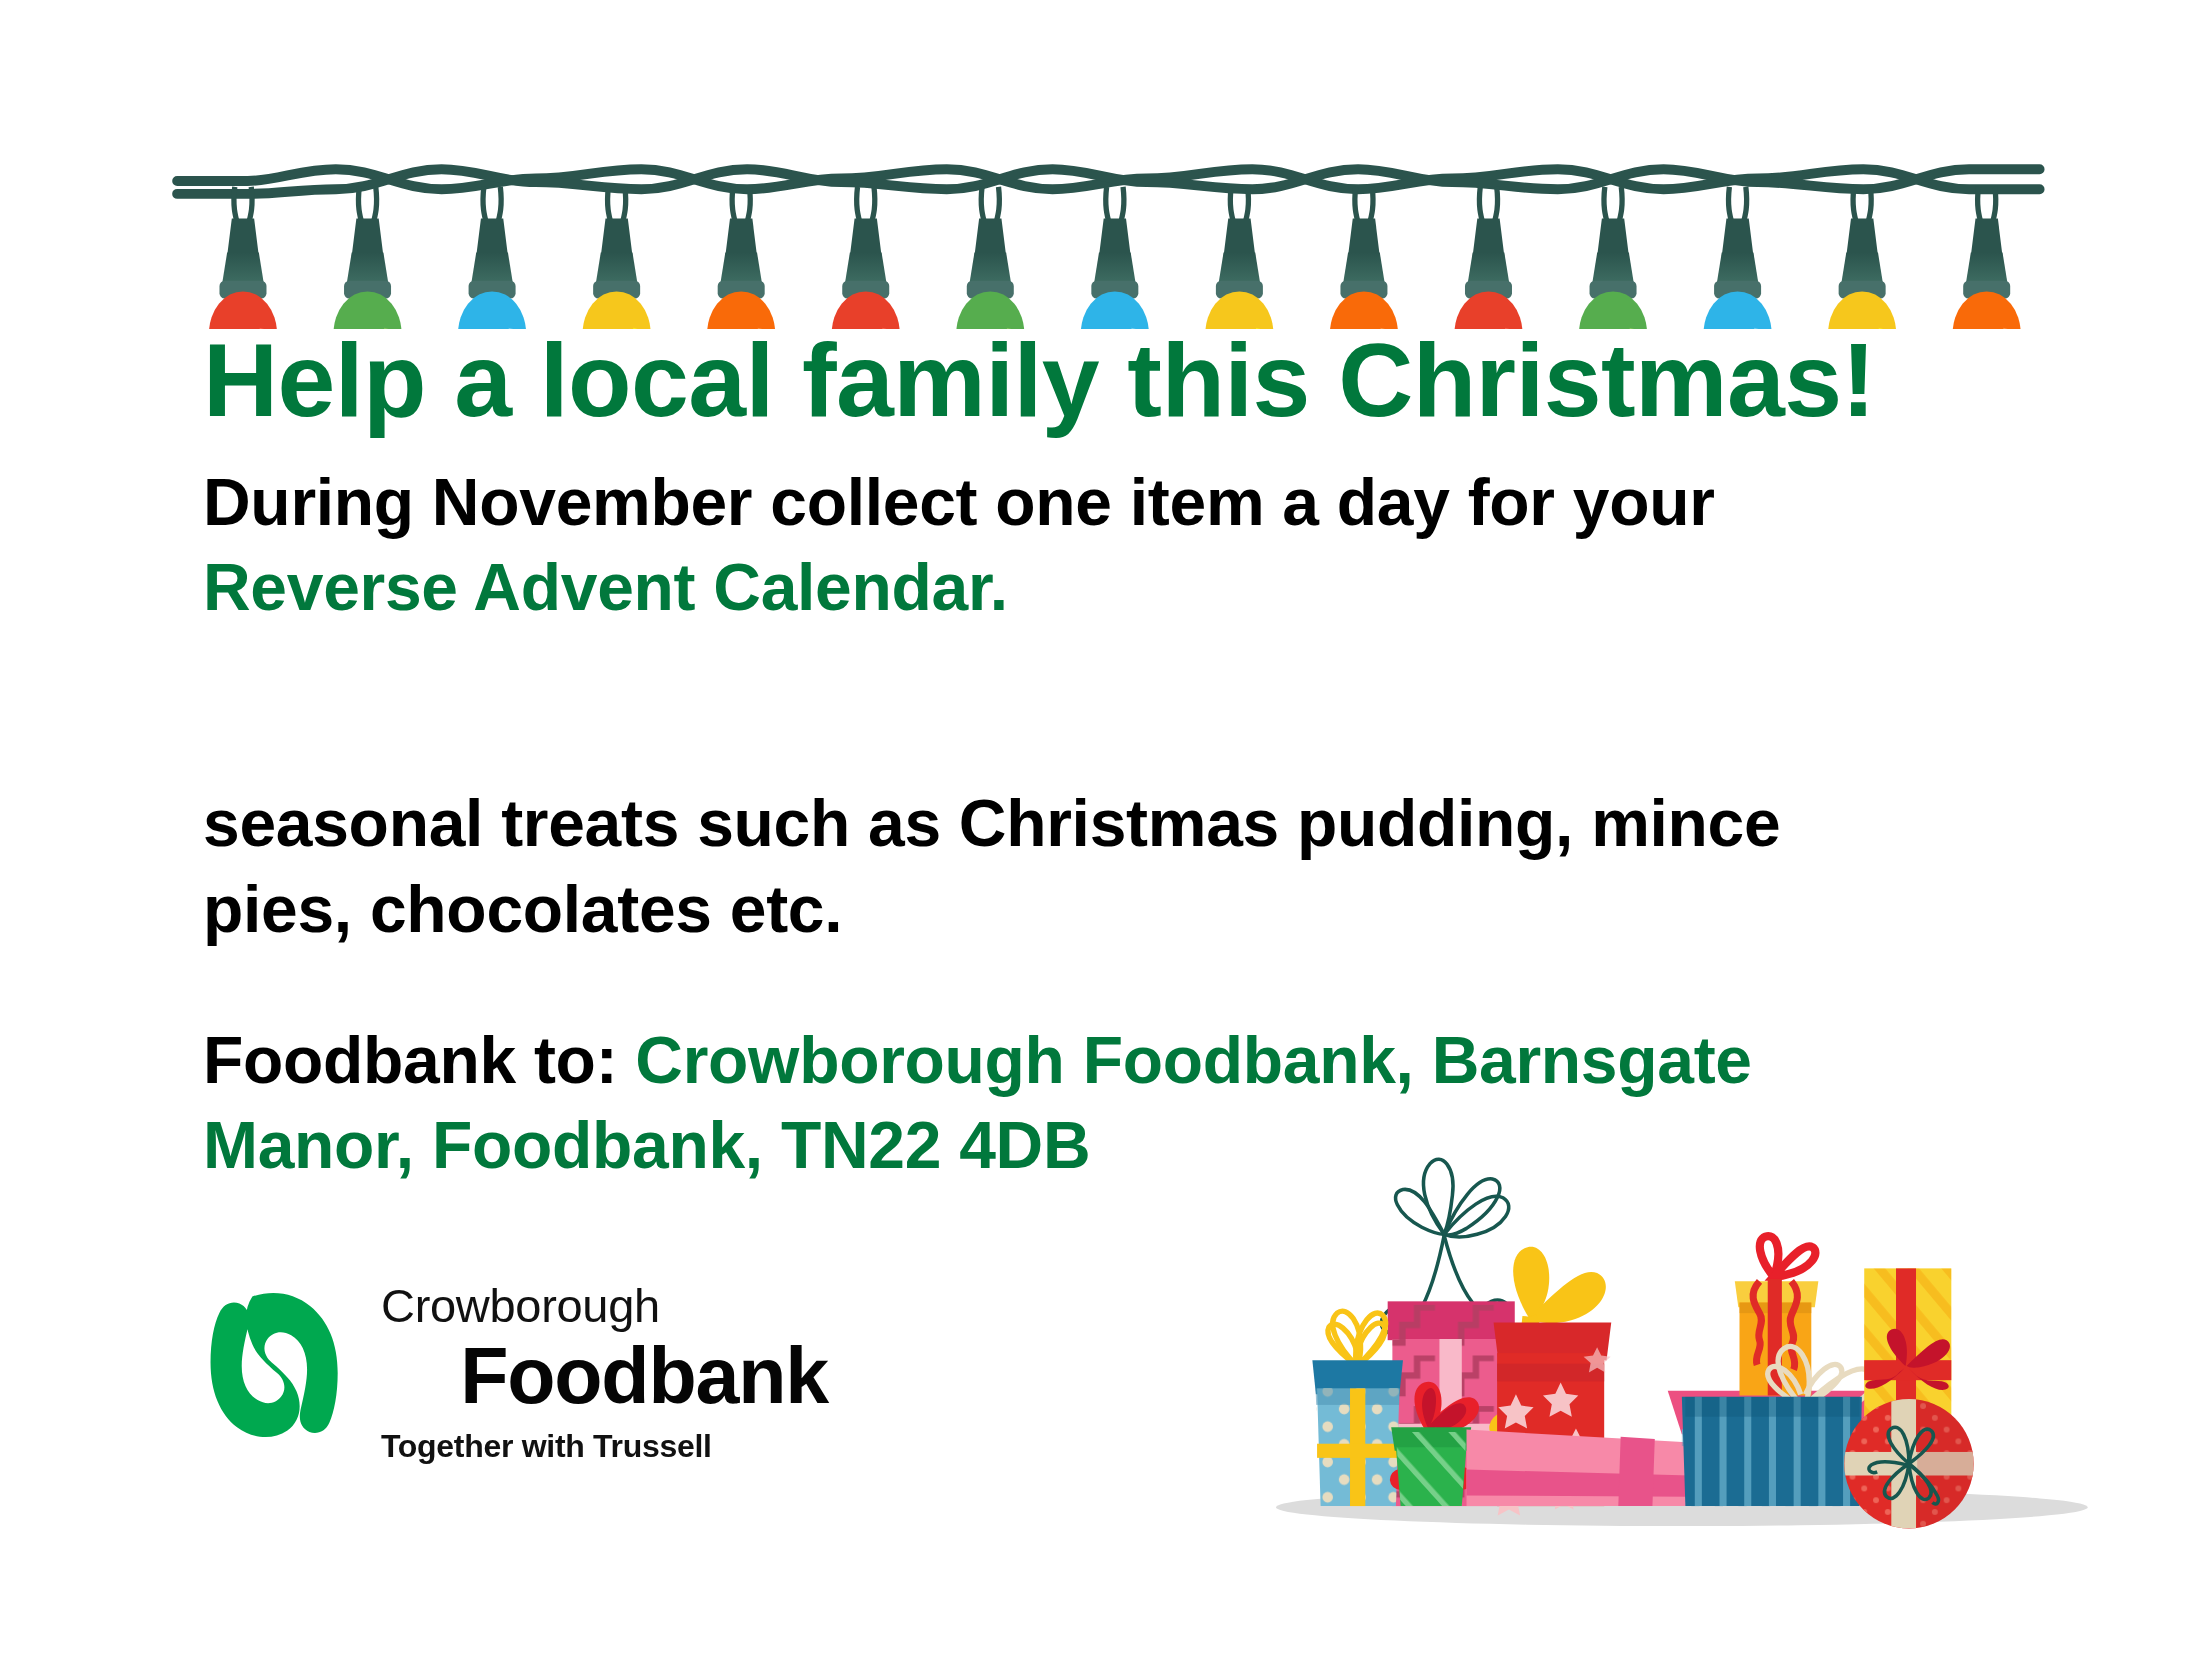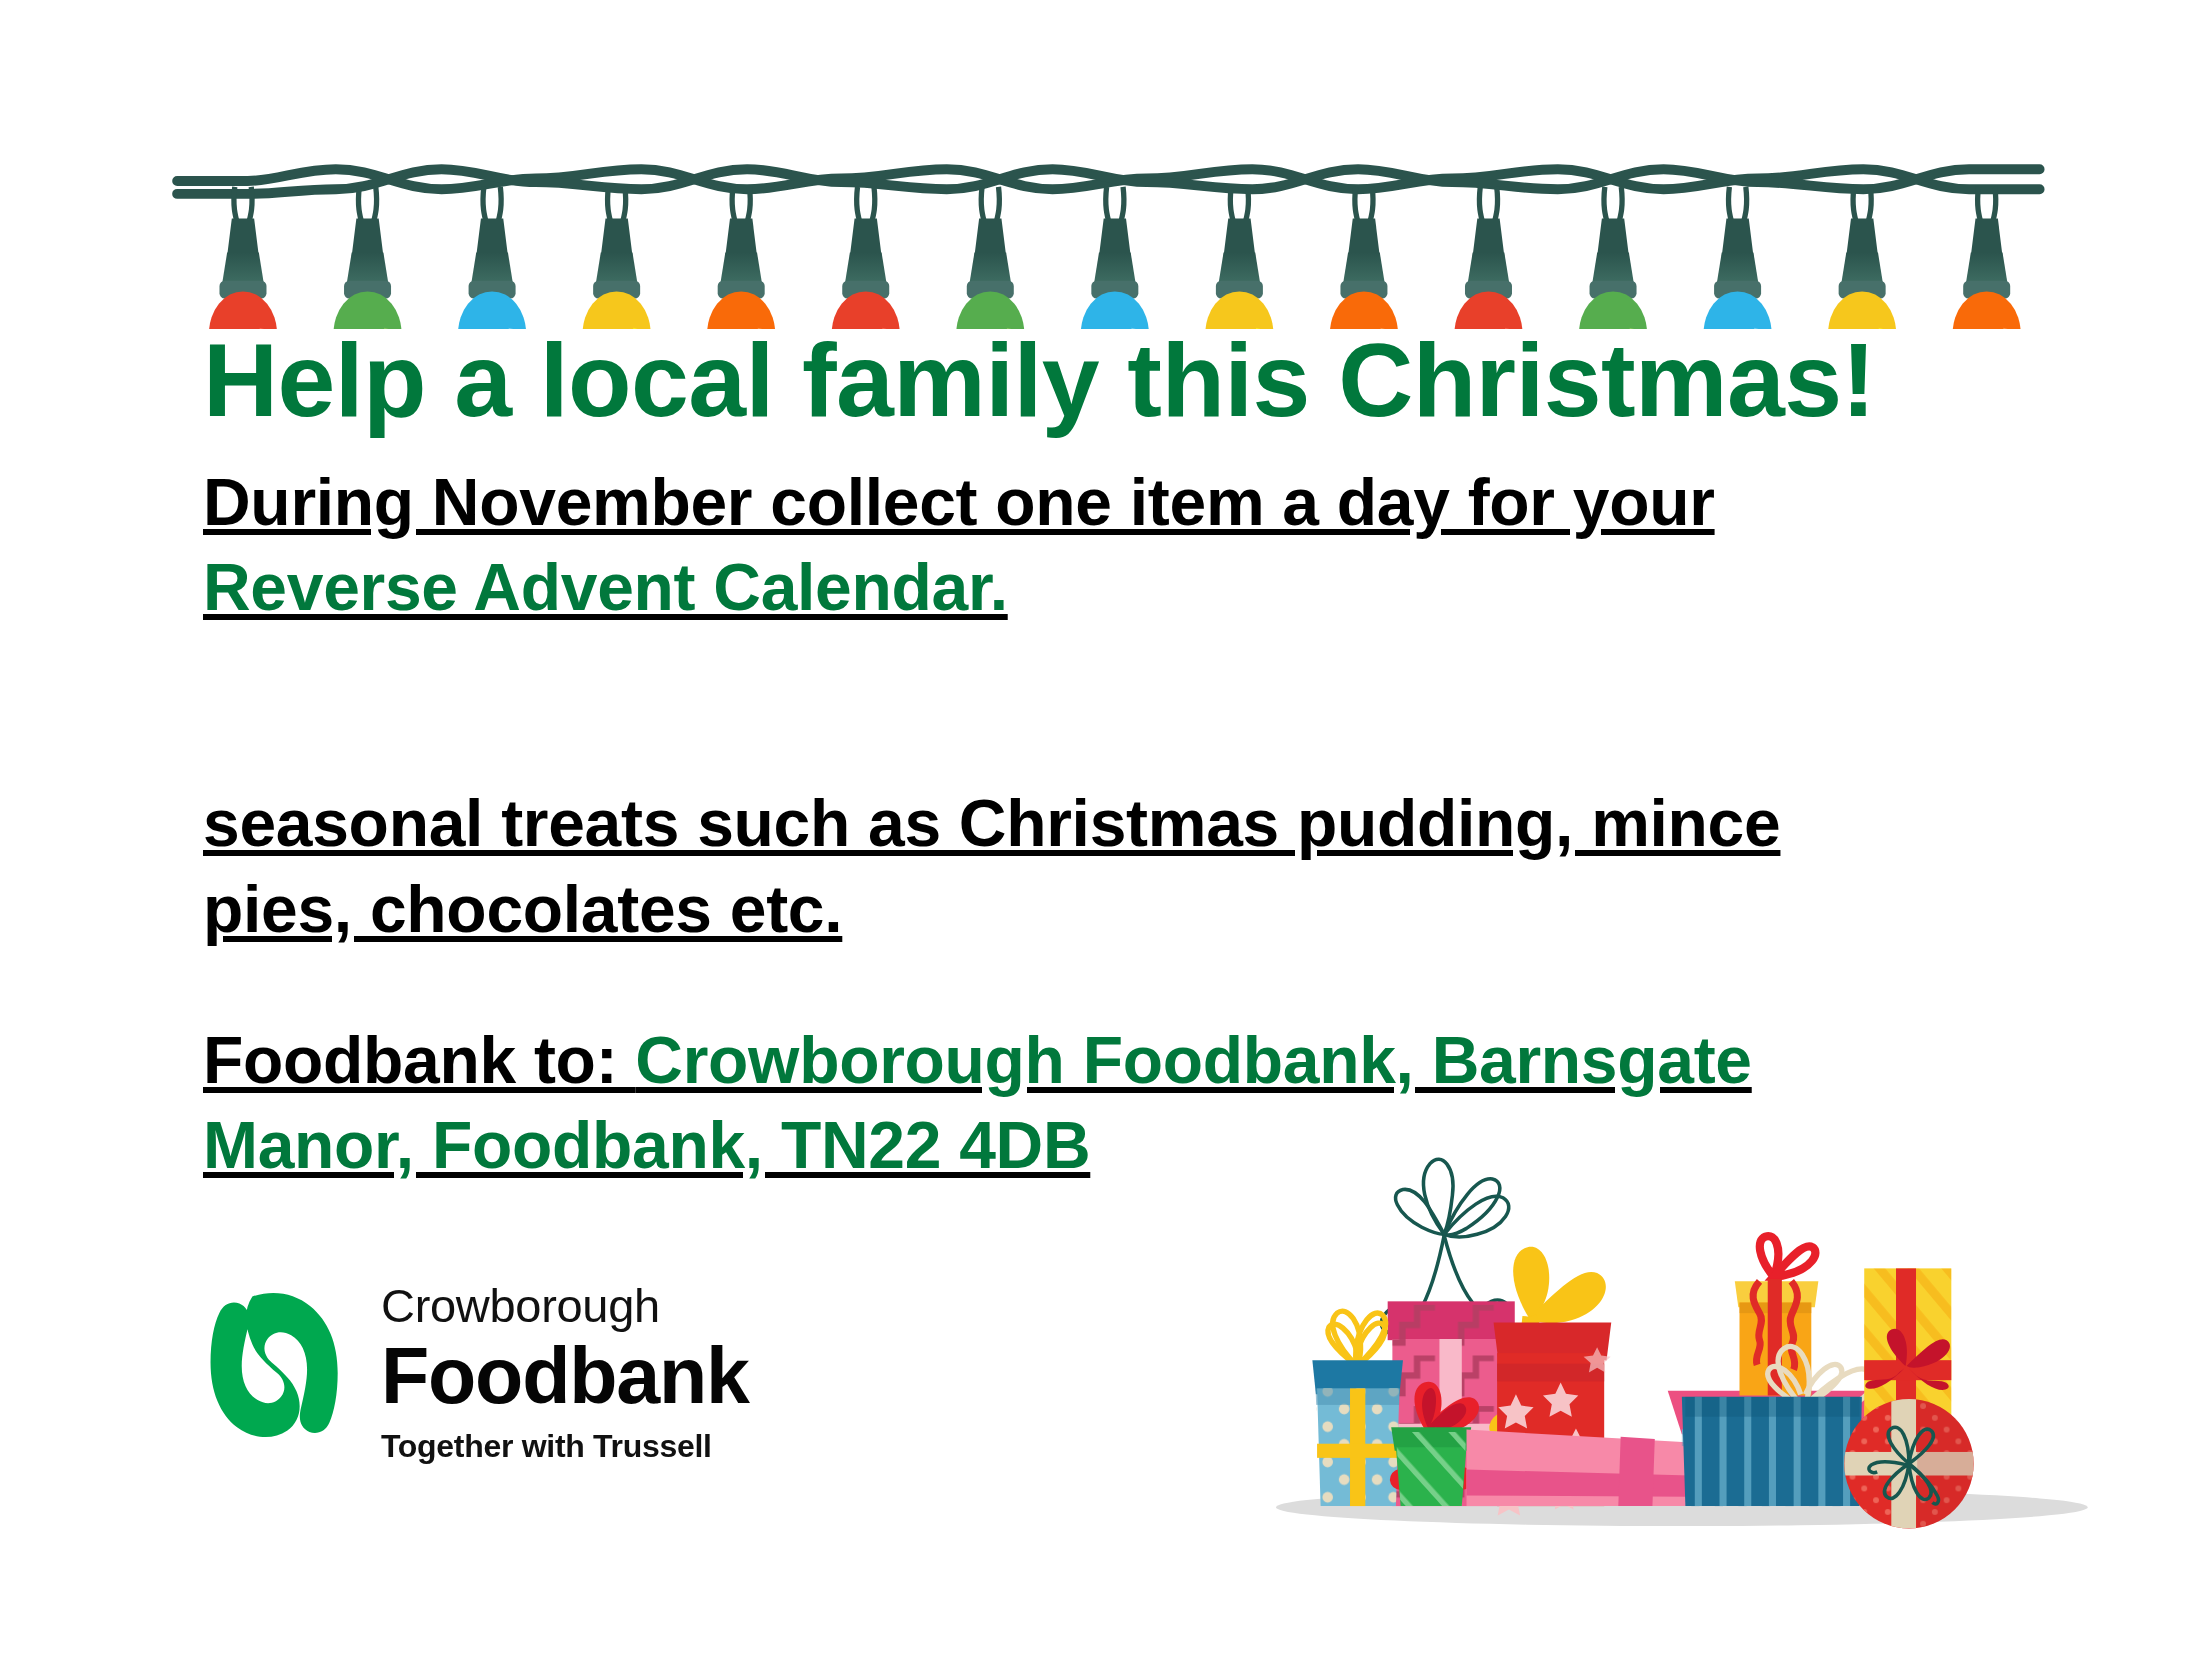--- a/index.html
+++ b/index.html
@@ -44,21 +44,20 @@
     margin: 0 0 27px 0;
     white-space: nowrap;
   }
   .para {
     font-size: 66px;
     font-weight: bold;
     color: #000000;
     line-height: 1.29;
     margin: 0;
     letter-spacing: -0.3px;
-    text-decoration: underline;
   }
   .green { color: #01783C; }
   .spacer-lg { height: 66px; }
 
   
   #logo {
     position: absolute;
     left: 207px;
     top: 1282px;
     width: 623px;
@@ -85,20 +84,21 @@
     letter-spacing: -0.3px;
     margin: 0;
   }
   #logo-foodbank {
     font-size: 79px;
     font-weight: bold;
     color: #050505;
     line-height: 1.05;
     letter-spacing: -1.2px;
     margin: 5.9px 0 0 0;
+    text-align: right;
   }
   #logo-tagline {
     font-size: 32px;
     font-weight: bold;
     color: #111111;
     letter-spacing: -0.3px;
     margin: 10.6px 0 0 0;
   }
 
   

